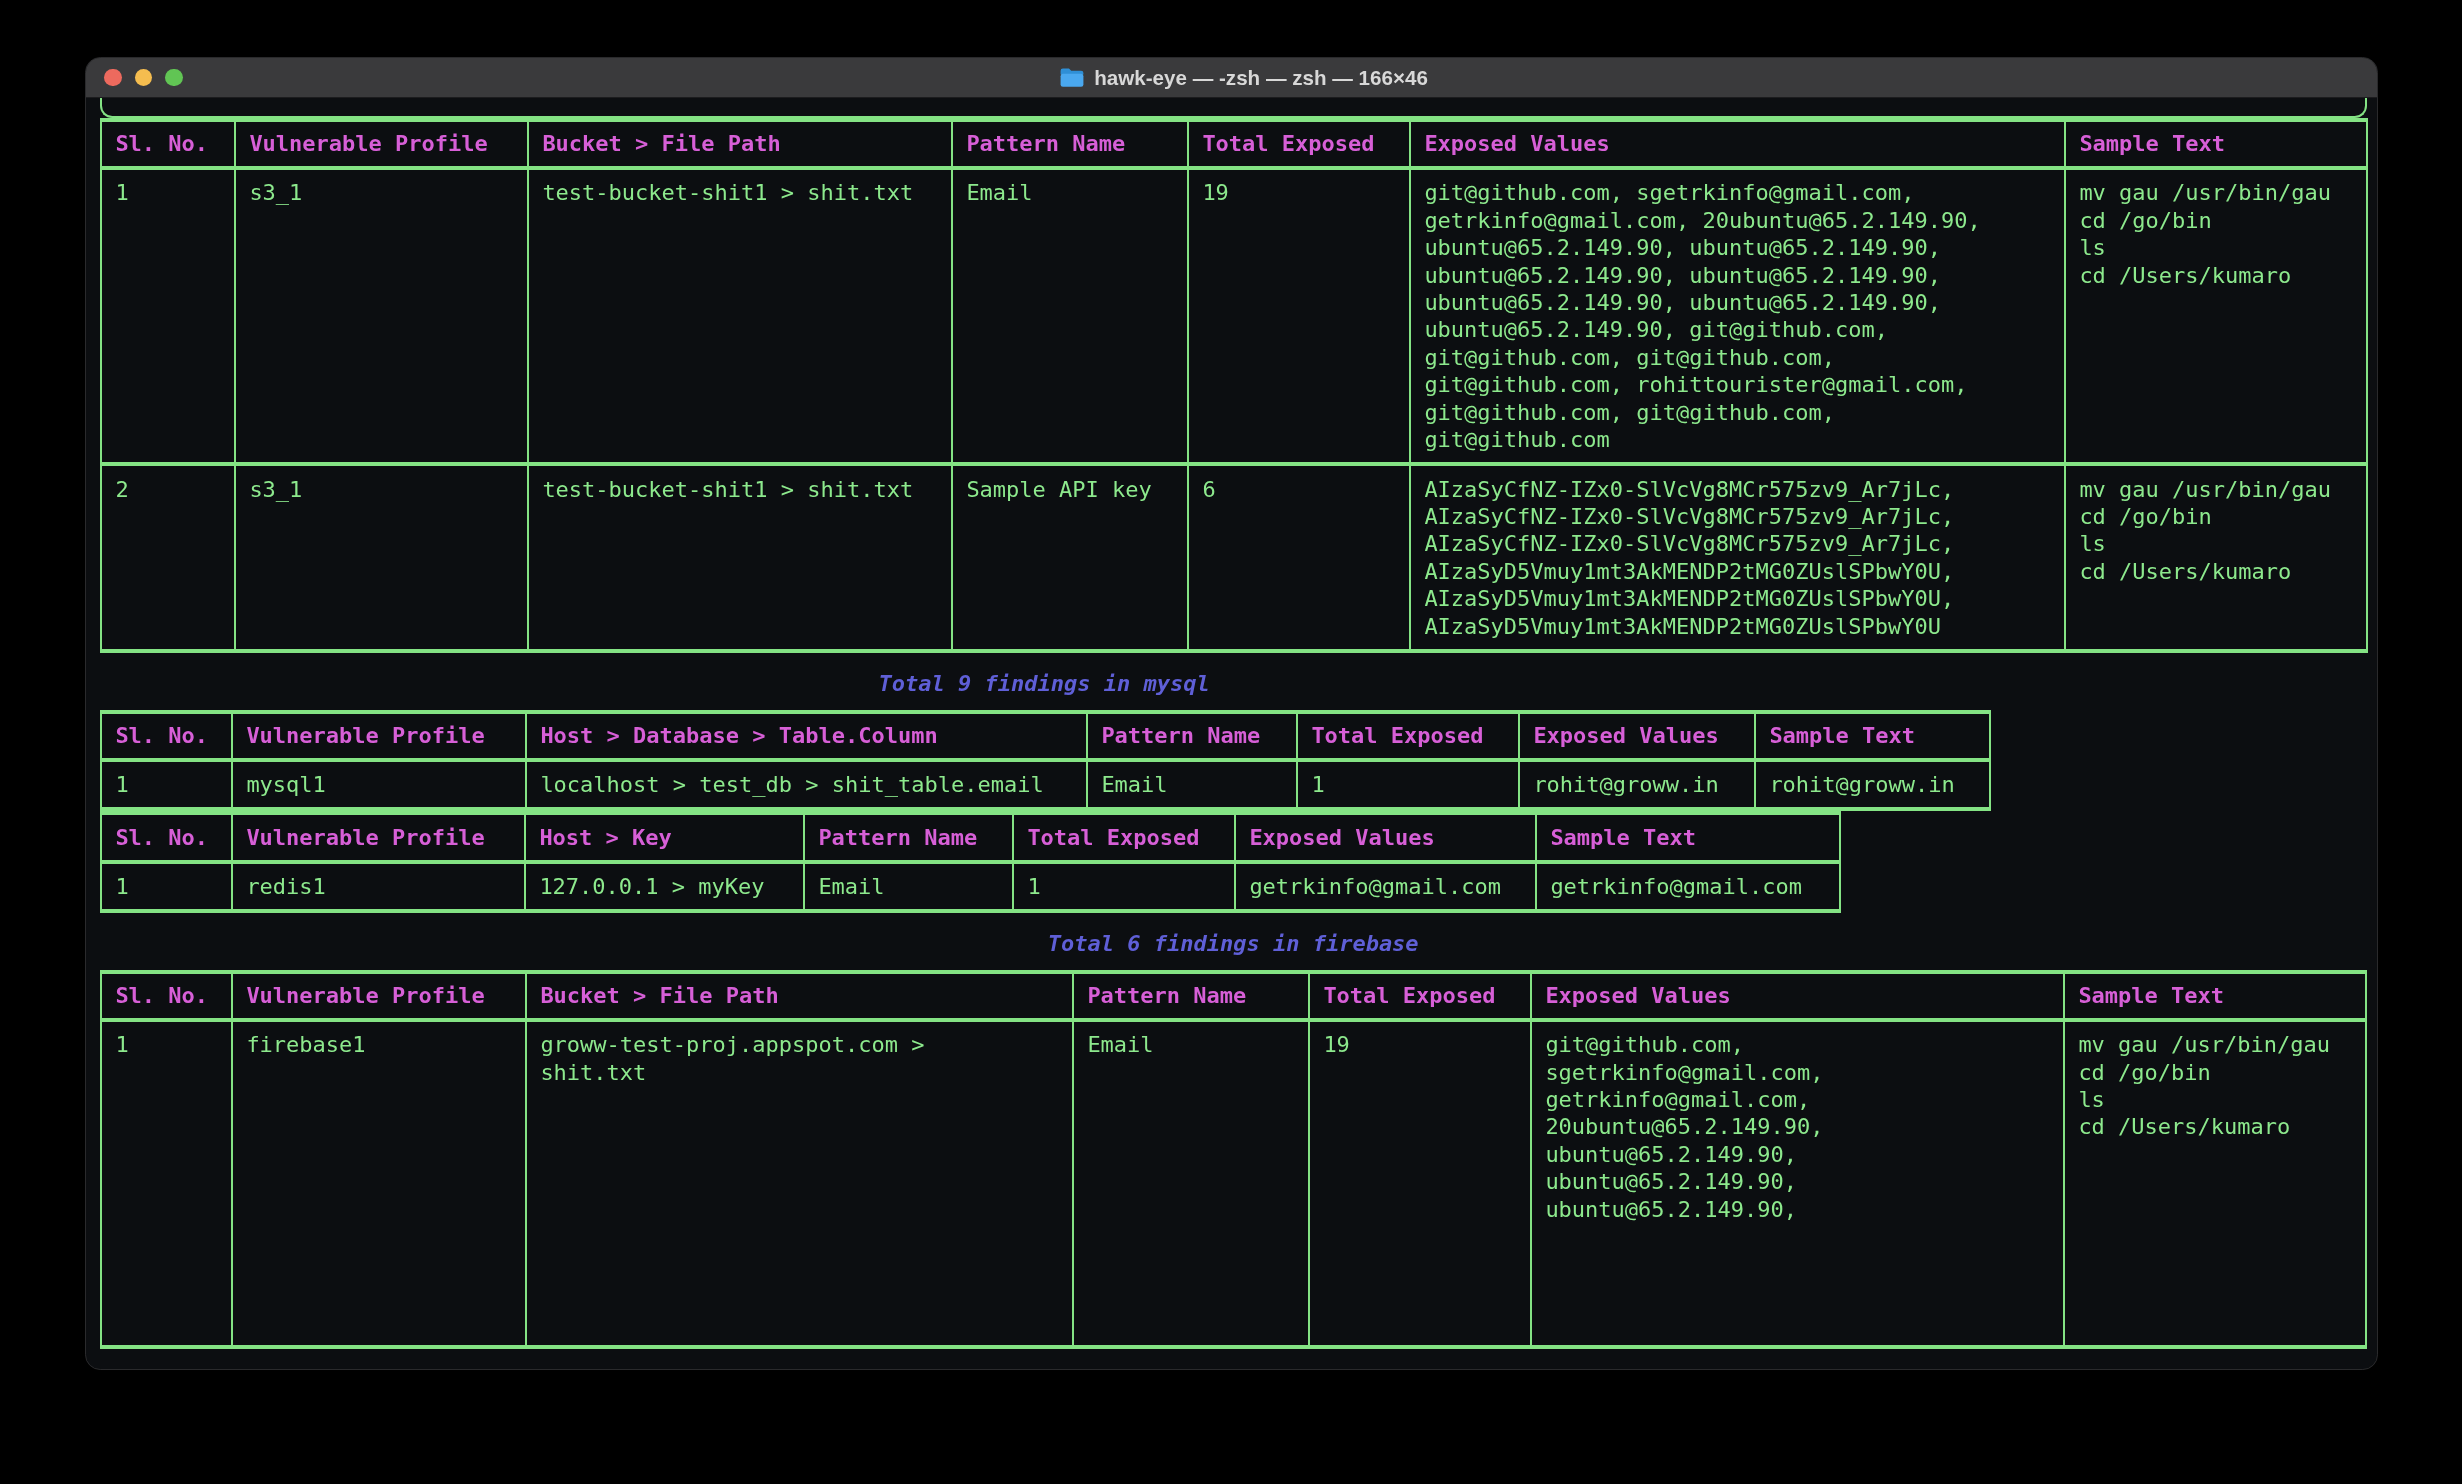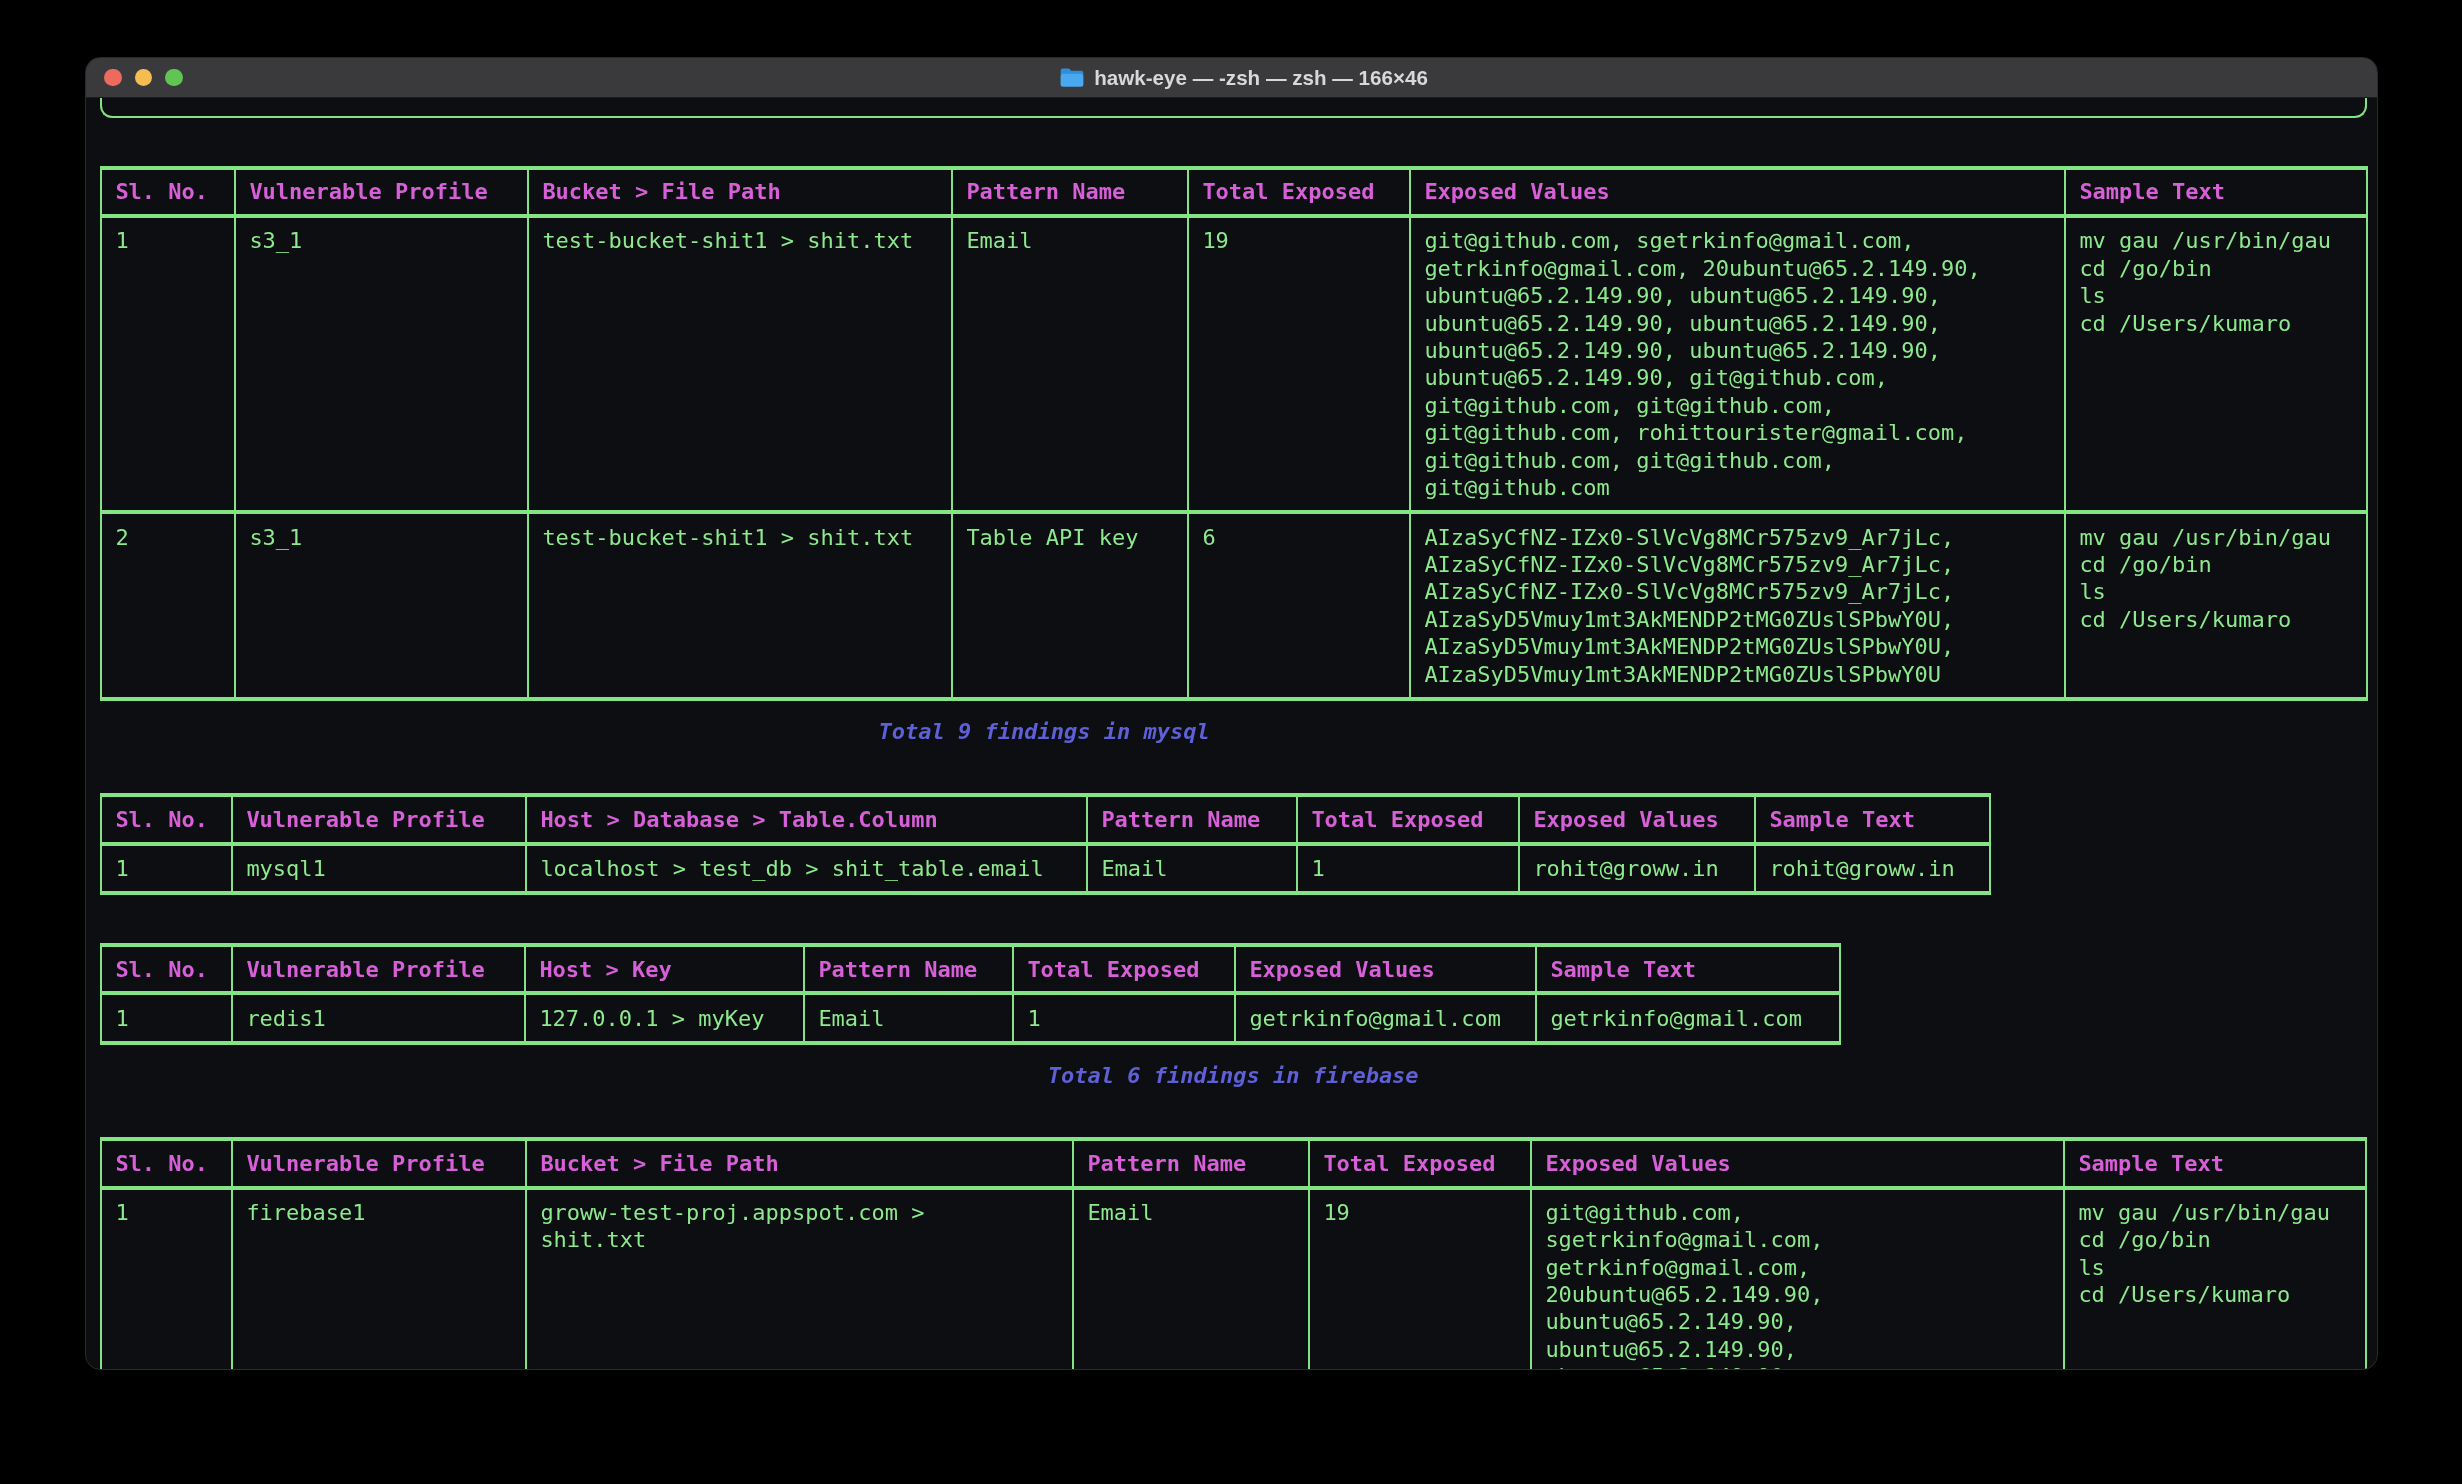--- a/index.html
+++ b/index.html
@@ -75,21 +75,20 @@
     color:var(--blue);
   }
   .w-s3{width:2267px;}
   .w-mysql{width:1889px;}
   .w-redis{width:1738px;}
   .w-firebase{width:2267px;}
   table.term-table{
     border-collapse:collapse;
     table-layout:fixed;
     margin-left:13.7px;
-    margin-top:48px;
   }
   .term-table th,.term-table td{
     border:2.3px solid var(--green);
     border-top-width:4.6px;
     border-bottom-width:4.6px;
     vertical-align:top;
     text-align:left;
     white-space:pre-wrap;
     overflow:hidden;
   }
@@ -174,21 +173,21 @@
 git@github.com</td>
             <td>mv gau /usr/bin/gau
 cd /go/bin
 ls
 cd /Users/kumaro</td>
           </tr>
           <tr>
             <td>2</td>
             <td>s3_1</td>
             <td>test-bucket-shit1 &gt; shit.txt</td>
-            <td>Table API key</td>
+            <td>Sample API key</td>
             <td>6</td>
             <td>AIzaSyCfNZ-IZx0-SlVcVg8MCr575zv9_Ar7jLc,
 AIzaSyCfNZ-IZx0-SlVcVg8MCr575zv9_Ar7jLc,
 AIzaSyCfNZ-IZx0-SlVcVg8MCr575zv9_Ar7jLc,
 AIzaSyD5Vmuy1mt3AkMENDP2tMG0ZUslSPbwY0U,
 AIzaSyD5Vmuy1mt3AkMENDP2tMG0ZUslSPbwY0U,
 AIzaSyD5Vmuy1mt3AkMENDP2tMG0ZUslSPbwY0U</td>
             <td>mv gau /usr/bin/gau
 cd /go/bin
 ls

